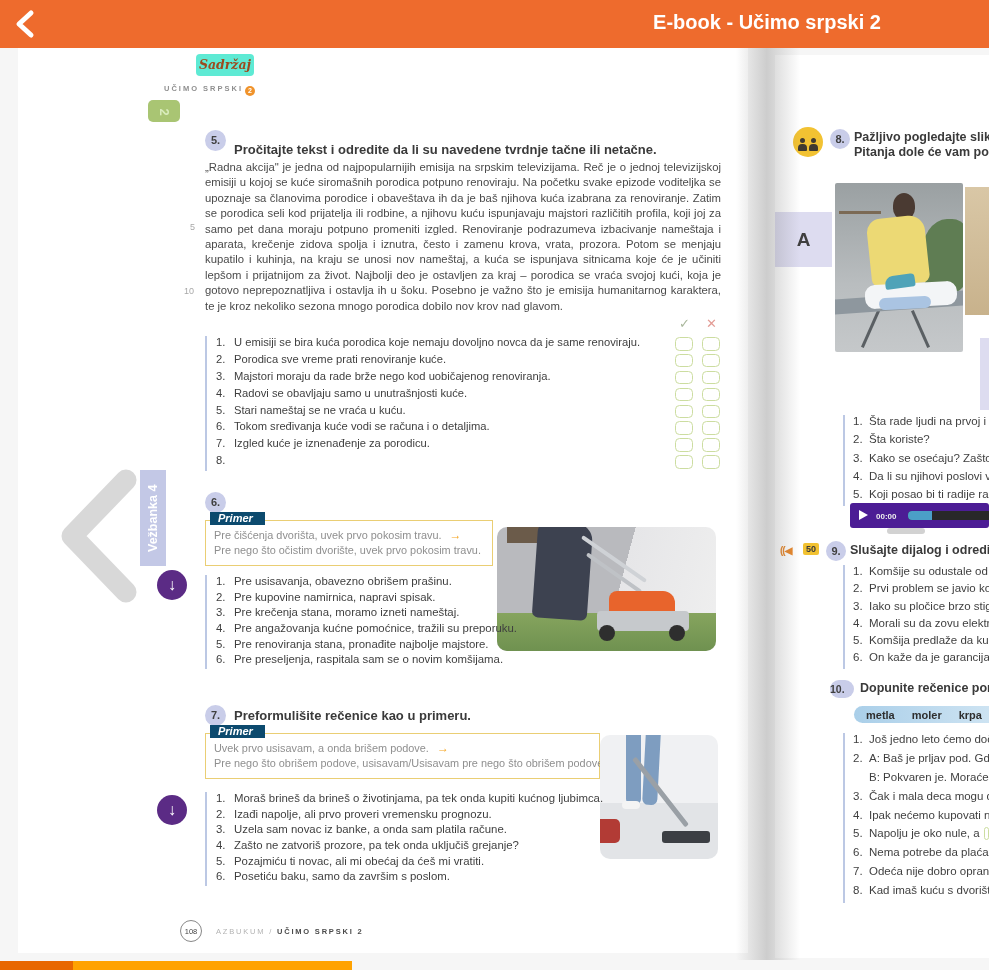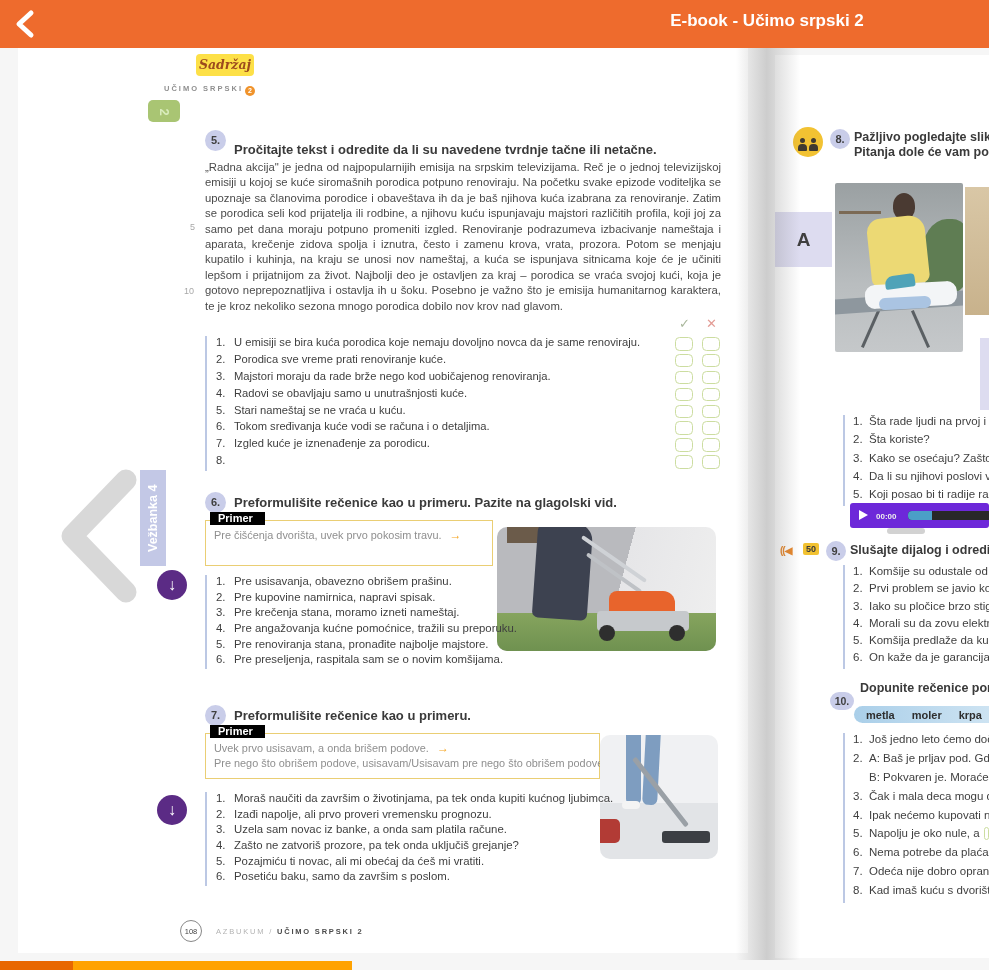--- a/index.html
+++ b/index.html
@@ -2,37 +2,37 @@
 <html><head>
 <meta charset="utf-8">
 <style>
   * { box-sizing: border-box; margin: 0; padding: 0; }
   html,body { width: 989px; height: 970px; }
   body { position: relative; background:#f6f6f6; font-family:"Liberation Sans",sans-serif; overflow:hidden; }
 
   
   .header { position:absolute; left:0; top:0; width:989px; height:48px; background:#ee6b2d; z-index:10; }
   .back-btn { position:absolute; left:10px; top:8px; width:34px; height:32px; cursor:pointer; }
-  .header-title { position:absolute; left:648px; top:11px; width:238px; text-align:center; color:#fff; font-weight:bold; font-size:17px; }
+  .header-title { position:absolute; left:648px; top:11px; width:238px; text-align:center; color:#fff; font-weight:bold; font-size:20px; }
 
   
   .left-page { position:absolute; left:18px; top:48px; width:730px; height:905px; background:#fff; z-index:1; }
   .right-page { position:absolute; left:775px; top:55px; width:214px; height:903px; background:#fff; overflow:hidden; z-index:1; }
   .gutter { position:absolute; left:736px; top:48px; width:64px; height:912px; z-index:3; pointer-events:none;
             background:linear-gradient(to right, rgba(120,120,120,0) 0%, rgba(110,110,110,0.30) 48%, rgba(120,120,120,0) 100%); }
 
   
   .pbar-a { position:absolute; left:0; top:961px; width:73px; height:9px; background:#e86700; z-index:11; }
   .pbar-b { position:absolute; left:73px; top:961px; width:279px; height:9px; background:#ffa200; z-index:11; }
 
   
   .nav-prev { position:absolute; left:48px; top:466px; z-index:5; cursor:pointer; }
 
   
-  .sadrzaj { position:absolute; left:178px; top:6px; width:58px; height:22px; background:#fde047; border-radius:4px;
+  .sadrzaj { position:absolute; left:178px; top:6px; width:58px; height:22px; background:#5eead4; border-radius:4px;
              color:#9c4a1e; font-family:"DejaVu Serif",serif; font-style:italic; font-weight:bold; font-size:12.5px;
              text-align:center; line-height:21px; cursor:pointer; }
   .brand { position:absolute; left:146px; top:36px; font-size:7.5px; letter-spacing:2px; color:#8f8f8f; font-weight:bold; }
   .brand-badge { display:inline-block; width:10px; height:10px; background:#f0932b; color:#fff; border-radius:50%;
                  font-size:7px; text-align:center; line-height:10px; letter-spacing:0; margin-left:2px; vertical-align:-2px; font-weight:bold; }
   .unit-badge { position:absolute; left:130px; top:52px; width:32px; height:22px; background:#a9c573; border-radius:5px;
                 text-align:center; line-height:22px; }
   .unit-badge span { display:inline-block; transform:rotate(90deg); color:#d9ecbc; font-weight:bold; font-size:13px; }
 
   .ex-circle { position:absolute; width:21px; height:21px; border-radius:50%; background:#c9cde9; color:#3f3f3f;
@@ -50,21 +50,21 @@
   .row { display:flex; color:#3f3f3f; white-space:nowrap; align-items:flex-start; }
   .row .n { width:18px; flex:none; }
   .stmt  { font-size:11.2px; height:16.9px; }
   .l6row, .l7row { font-size:11.4px; height:15.7px; }
 
   .cbgrid { position:absolute; left:657px; top:289px; display:grid; grid-template-columns:18px 18px;
             column-gap:9px; row-gap:3.4px; }
   .cb { width:18px; height:13.5px; border:1.6px solid #ccdda0; border-radius:4.5px; background:#fff; cursor:pointer; }
 
   .primer-box { position:absolute; border:1px solid #eace74; padding:7px 8px 0 8px; background:#fff; }
-  .primer-label { position:absolute; top:-9px; left:4px; background:#000000; color:#fff; 
+  .primer-label { position:absolute; top:-9px; left:4px; background:#0c4a6e; color:#fff; font-style:italic;
                   font-weight:bold; font-size:11px; padding:0 12px 1px 8px; }
   .primer-line { font-size:10.9px; color:#8f8f8f; line-height:15px; white-space:nowrap; }
   .arrow { color:#f5a623; font-weight:bold; margin-left:8px; font-size:12px; }
 
   .dl-circle { position:absolute; width:30px; height:30px; border-radius:50%; background:#5b2b85; color:#fff;
                font-size:16px; font-weight:bold; text-align:center; line-height:29px; }
 
   .photo { position:absolute; border-radius:10px; overflow:hidden; }
 
   
@@ -123,33 +123,33 @@
   .a-band div { font-size:19px; font-weight:bold; color:#3f3f3f; text-align:center; line-height:55px; }
   .img-sliver { position:absolute; left:190px; top:132px; width:24px; height:128px;
                 background:linear-gradient(#d9c7a6,#c8b28c); }
   .lav-sliver { position:absolute; left:205px; top:283px; width:9px; height:72px; background:#dddcf0; }
 
   .qrow { font-size:11.5px; height:18.3px; }
   .qrow .n, .l9row .n, .l10row .n { width:16px; }
   .l9row { font-size:11.5px; height:17.3px; }
   .l10row { font-size:11.5px; height:18.9px; }
 
-  .player { position:absolute; left:75px; top:448px; width:139px; height:25px; background:#6d28d9; border-radius:3px; }
+  .player { position:absolute; left:75px; top:448px; width:139px; height:25px; background:#4c1d95; border-radius:3px; }
   .play { position:absolute; left:9px; top:7px; width:0; height:0; border-left:9px solid #fff;
           border-top:5.5px solid transparent; border-bottom:5.5px solid transparent; cursor:pointer; }
   .ptime { position:absolute; left:26px; top:9px; color:#eee; font-size:8px; font-weight:bold; }
   .ptrack { position:absolute; left:58px; top:8px; width:110px; height:9px; background:#282828; border-radius:4px; cursor:pointer; }
   .pfill { width:24px; height:9px; background:#4b9fc7; border-radius:4px 0 0 4px; }
   .pill { position:absolute; left:112px; top:473px; width:38px; height:6px; background:#d2d2d2; border-radius:3px; cursor:pointer; }
 
   .spk { position:absolute; left:5px; top:490px; color:#e8872a; font-size:10px; font-weight:bold; letter-spacing:-1px; }
   .badge50 { position:absolute; left:28px; top:488px; background:#f2c232; color:#3a3a3a; font-size:9px; font-weight:bold;
              padding:1px 3px; border-radius:2px; }
   .ex10-circle { position:absolute; left:55px; top:625px; width:24px; height:18px; border-radius:9px; background:#c9cde9;
-                 color:#3f3f3f; font-size:10.5px; font-weight:bold; text-align:center; line-height:18px;margin-top:12px; }
+                 color:#3f3f3f; font-size:10.5px; font-weight:bold; text-align:left; line-height:18px; }
   .bank { position:absolute; left:79px; top:651px; width:135px; height:17px;
           background:linear-gradient(to right,#aacfe9,#cde3f2); border-radius:9px 0 0 9px;
           display:flex; gap:17px; padding-left:12px; align-items:center; font-size:11px; font-weight:bold; color:#2e2e2e; }
   .inline-input { display:inline-block; width:80px; height:13px; border:1.5px solid #ccdda0; border-radius:4px;
                   background:#fff; vertical-align:-2px; margin-left:4px; cursor:text; }
 </style>
 </head>
 <body>
 
 <div class="header">
@@ -224,25 +224,25 @@
       <div class="cb"></div>
     <div class="cb"></div>
       <div class="cb"></div>
     <div class="cb"></div>
       <div class="cb"></div>
     <div class="cb"></div>
       <div class="cb"></div>
   </div>
 
   <div class="ex-circle" style="left:187px;top:444px;">6.</div>
-  <div class="ex-title" style="left:216px;top:447px;">Preformulišite rečenice kao u primeru. Pazite na glagolski vid.</div>
 
   <div class="primer-box" style="left:187px;top:472px;width:288px;height:46px;">
     <div class="primer-label">Primer</div>
     <div class="primer-line"><span>Pre čišćenja dvorišta, uvek prvo pokosim travu.</span><span class="arrow">→</span></div>
+    <div class="primer-line">Pre nego što očistim dvorište, uvek prvo pokosim travu.</div>
   </div>
 
   <div class="photo img-mower">
     <div class="mw-win"></div>
     <div class="mw-grass"></div>
     <div class="mw-person"></div>
     <div class="mw-handle1"></div>
     <div class="mw-handle2"></div>
     <div class="mw-body"></div>
     <div class="mw-deck"></div>
@@ -295,21 +295,21 @@
     <div class="vac-wand"></div>
     <div class="vac-head"></div>
     <div class="vac-red"></div>
   </div>
 
   <div class="dl-circle" style="left:139px;top:747px;"><span>↓</span></div>
 
   <div class="vlist" style="left:187px;top:744px;width:420px;">
     <div class="row l7row">
         <span class="n">1.</span>
-        <span>Moraš naučiti da završim o životinjama, pa tek onda kupiti kućnog ljubimca.</span>
+        <span>Moraš brineš da brineš o životinjama, pa tek onda kupiti kućnog ljubimca.</span>
       </div>
     <div class="row l7row">
         <span class="n">2.</span>
         <span>Izađi napolje, ali prvo proveri vremensku prognozu.</span>
       </div>
     <div class="row l7row">
         <span class="n">3.</span>
         <span>Uzela sam novac iz banke, a onda sam platila račune.</span>
       </div>
     <div class="row l7row">

